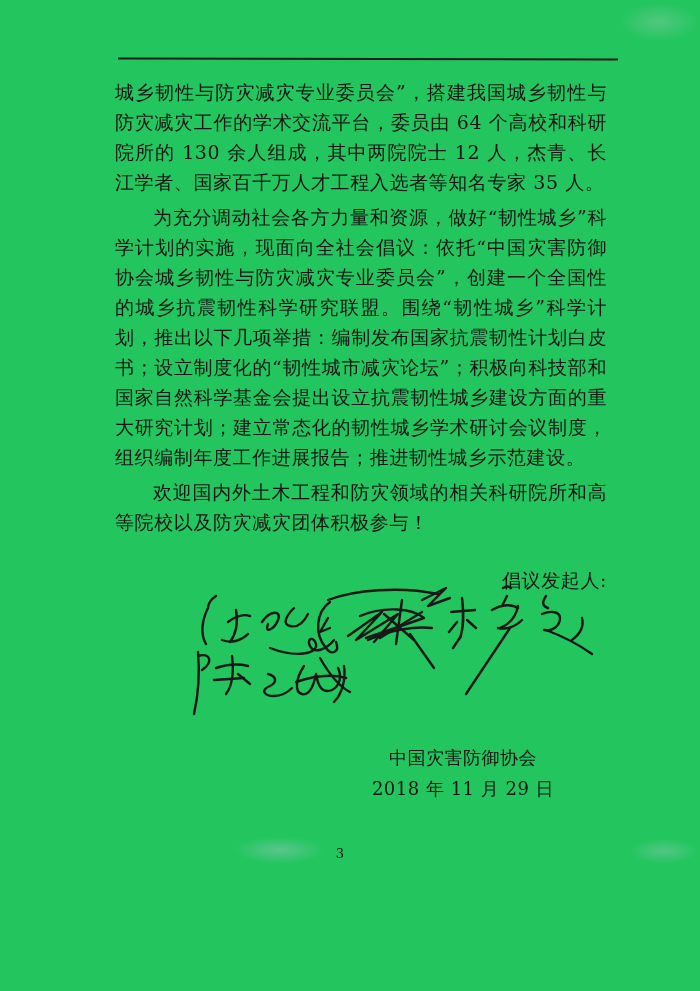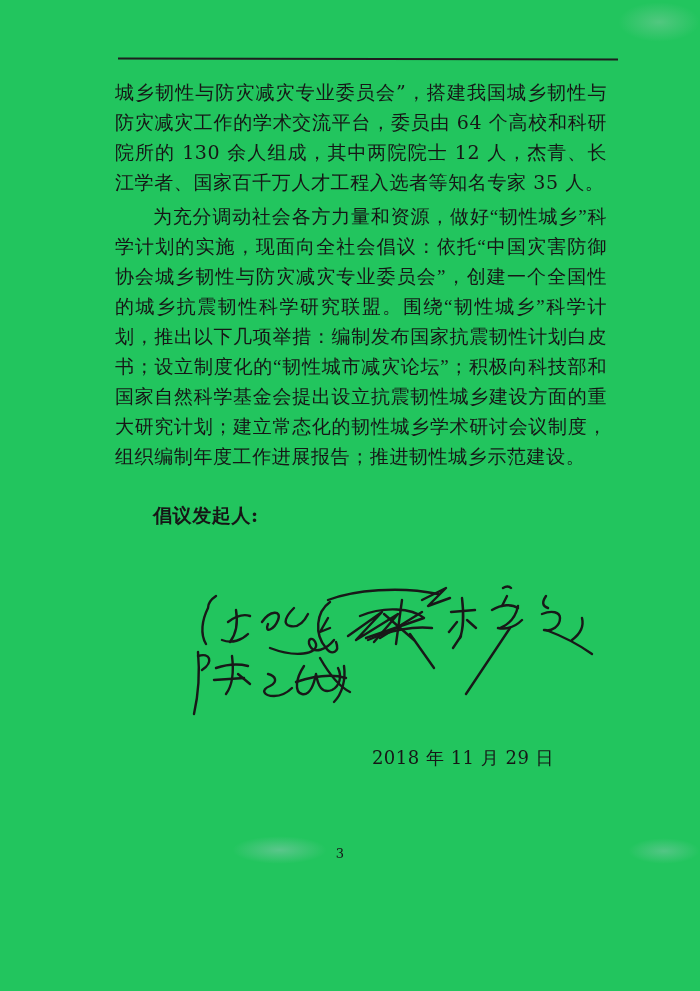--- a/index.html
+++ b/index.html
@@ -41,27 +41,26 @@
     word-break: break-all;
   }
   .content p {
     margin: 0;
   }
   .para + .para {
     margin-top: 5px !important;
   }
   .indent {
     text-indent: 2em;
-    font-family: Liberation Serif, serif;
   }
   .initiators {
     margin-top: 28px !important;
     text-indent: 2em;
-    text-align: left;
-    font-weight: 700;
+    text-align: right;
+    font-weight: 400;
   }
   .signatures {
     position: absolute;
     left: 170px;
     top: 578px;
     width: 430px;
     height: 142px;
   }
   .signatures path {
     fill: none;
@@ -103,20 +102,21 @@
 </head>
 <body>
 
 <div class="page">
 
   <div class="top-rule"></div>
 
   <div class="content">
     <p class="para">城乡韧性与防灾减灾专业委员会”，搭建我国城乡韧性与防灾减灾工作的学术交流平台，委员由 64 个高校和科研院所的 130 余人组成，其中两院院士 12 人，杰青、长江学者、国家百千万人才工程入选者等知名专家 35 人。</p>
     <p class="para indent">为充分调动社会各方力量和资源，做好“韧性城乡”科学计划的实施，现面向全社会倡议：依托“中国灾害防御协会城乡韧性与防灾减灾专业委员会”，创建一个全国性的城乡抗震韧性科学研究联盟。围绕“韧性城乡”科学计划，推出以下几项举措：编制发布国家抗震韧性计划白皮书；设立制度化的“韧性城市减灾论坛”；积极向科技部和国家自然科学基金会提出设立抗震韧性城乡建设方面的重大研究计划；建立常态化的韧性城乡学术研讨会议制度，组织编制年度工作进展报告；推进韧性城乡示范建设。</p>
+    <p class="para indent">欢迎国内外土木工程和防灾领域的相关科研院所和高等院校以及防灾减灾团体积极参与！</p>
     <p class="initiators">倡议发起人:</p>
   </div>
 
   <svg class="signatures" viewBox="0 0 430 142">
 
     <g>
       <path d="M46,18 C40,22 38,26 38,30 C32,42 30,56 36,66"></path>
       <path d="M58,44 C66,38 74,36 80,38"></path>
       <path d="M66,32 C68,44 66,56 60,64"></path>
       <path d="M52,62 C62,66 72,62 78,56"></path>
@@ -166,20 +166,21 @@
       <path d="M68,96 L80,106"></path>
       <path d="M98,96 C106,98 108,104 100,108 C90,112 94,118 104,118 C112,118 118,114 122,110"></path>
       <path d="M134,88 C126,100 124,114 132,116 C140,118 144,106 146,96 C148,108 152,116 162,112 C170,108 172,98 168,90"></path>
       <path d="M126,104 C144,98 162,96 176,100"></path>
       <path d="M150,80 C158,94 168,108 180,114"></path>
       <path d="M174,88 C176,102 172,116 164,124"></path>
     </g>
   </svg>
 
   <div class="closing">
+    <div>中国灾害防御协会</div>
     <div>2018 年 11 月 29 日</div>
   </div>
 
   <div class="page-number">3</div>
 
   <div class="smudge smudge-1"></div>
   <div class="smudge smudge-2"></div>
   <div class="smudge smudge-3"></div>
 
 </div>

